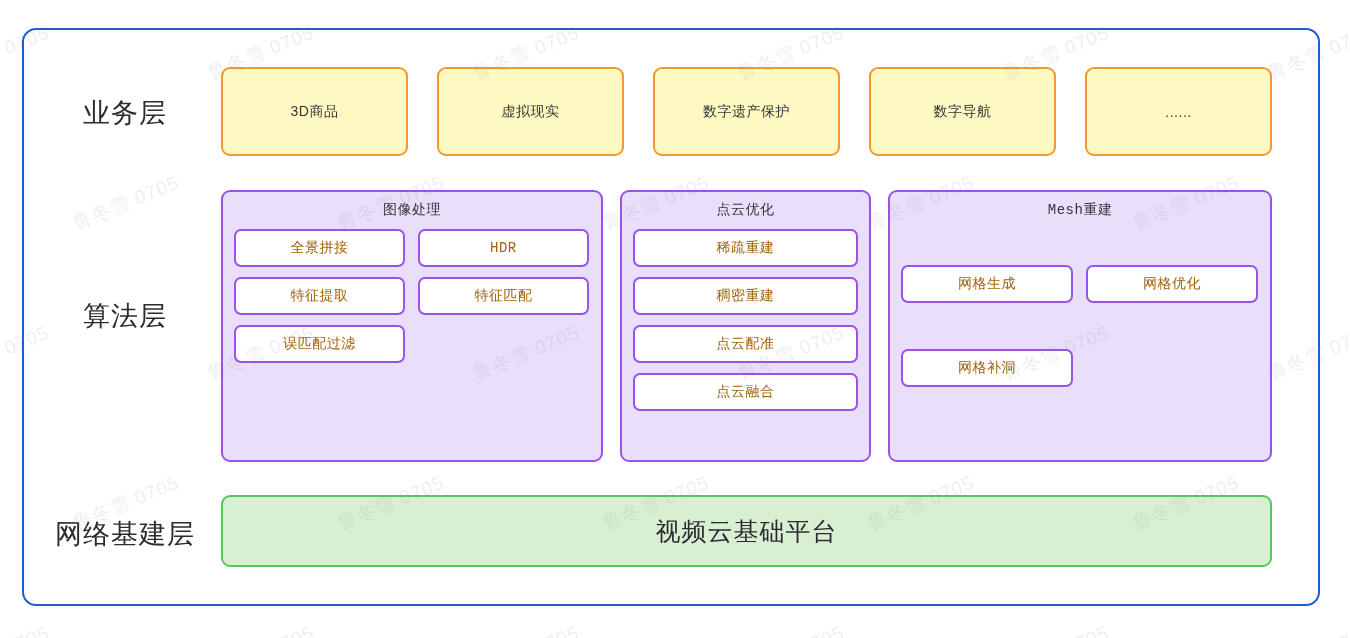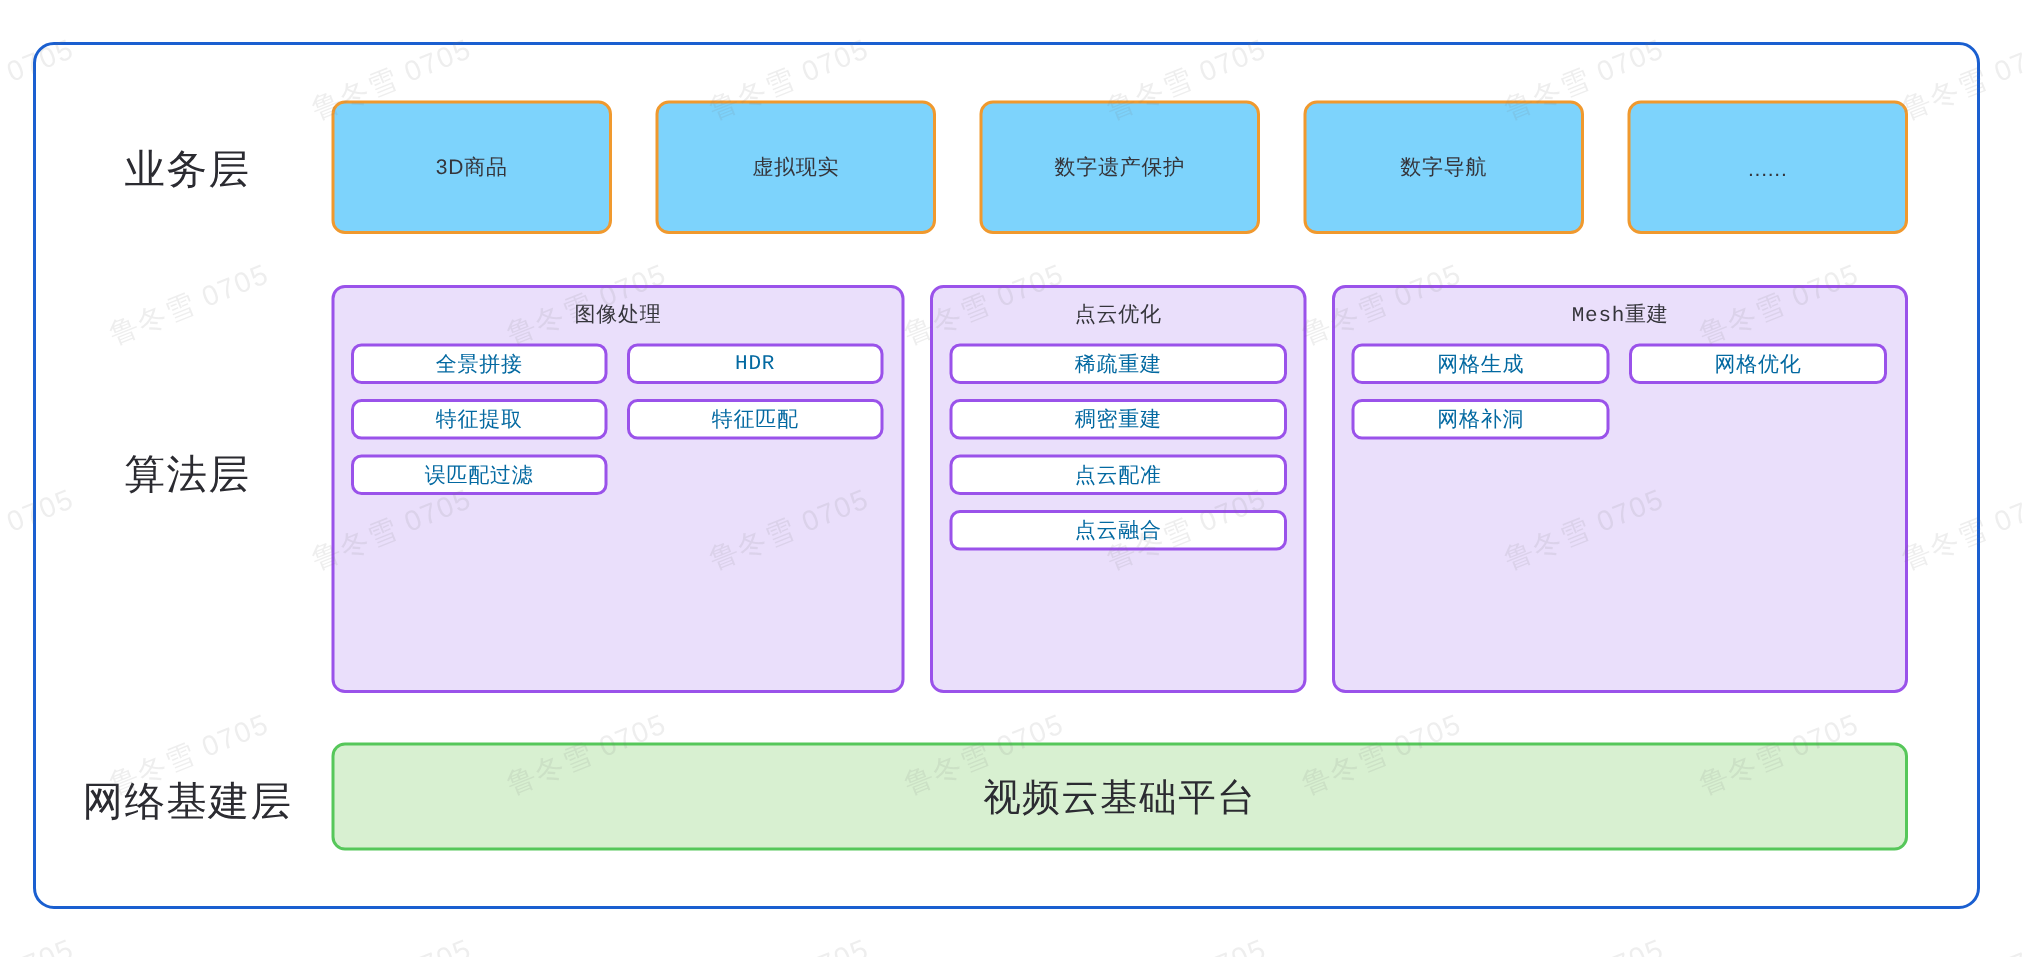--- a/index.html
+++ b/index.html
@@ -72,21 +72,21 @@
     left: 221px;
     top: 67px;
     width: 1051px;
     height: 89px;
     display: flex;
     gap: 29px;
     z-index: 10;
   }
   .biz-box {
     flex: 1 1 0;
-    background: #7dd3fc;
+    background: #fef9c3;
     border: 2px solid #f0992e;
     border-radius: 9px;
     box-sizing: border-box;
     display: flex;
     align-items: center;
     justify-content: center;
     font-size: 14px;
     color: #35353b;
     letter-spacing: 0.5px;
   }
@@ -127,30 +127,30 @@
     display: flex;
     flex-wrap: wrap;
     gap: 10px 13px;
     align-content: flex-start;
   }
   .algo-item {
     background: #ffffff;
     border: 2px solid #9a52ea;
     border-radius: 7px;
     box-sizing: border-box;
-    height: 27px;
+    height: 38px;
     display: flex;
     align-items: center;
     justify-content: center;
     font-size: 14px;
-    color: #0369a1;
+    color: #a16207;
     letter-spacing: 0.5px;
   }
   .grp-image .algo-item { width: calc(50% - 7px); }
-  .grp-mesh  .algo-item { width: calc(50% - 7px); }
+  .grp-mesh  .algo-item { width: calc(50% - 7px); margin-top: 36px; }
   .grp-cloud .algo-item { width: 100%; }
 
   
   #network-box {
     position: absolute;
     left: 221px;
     top: 495px;
     width: 1051px;
     height: 72px;
     background: #d8f0d1;

